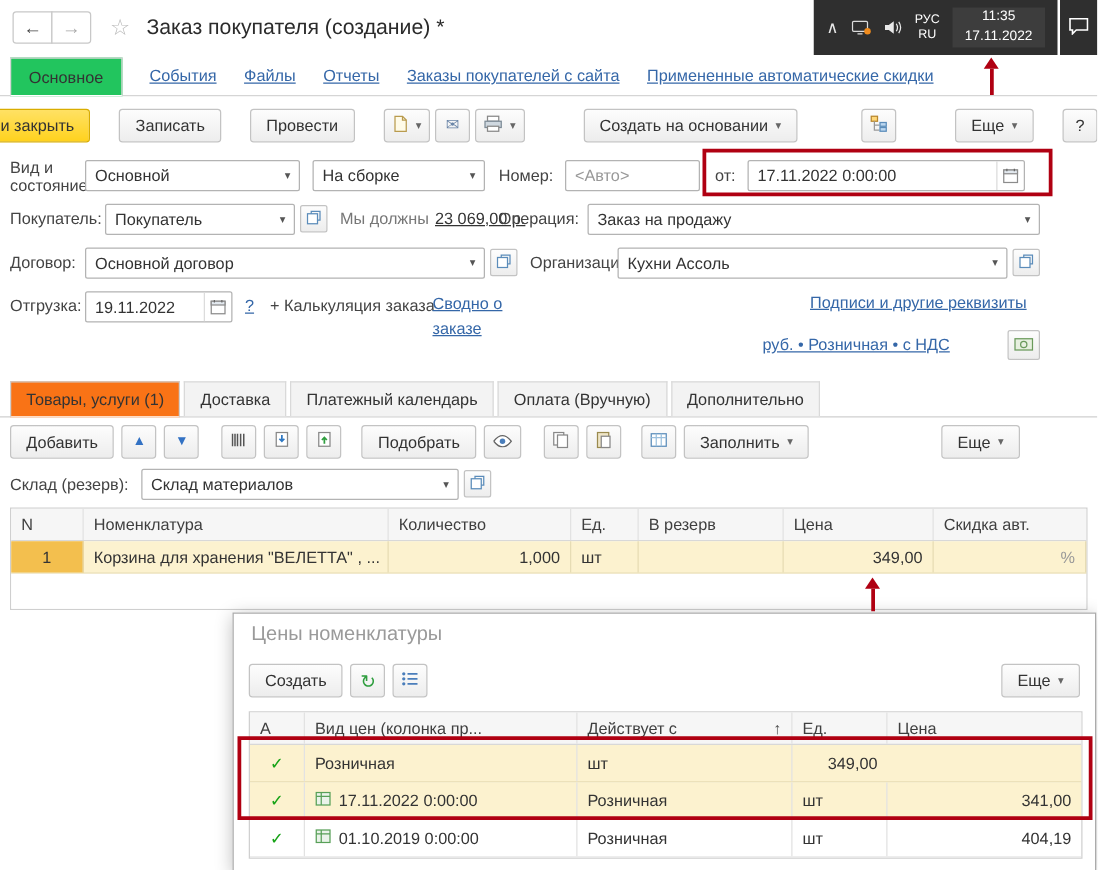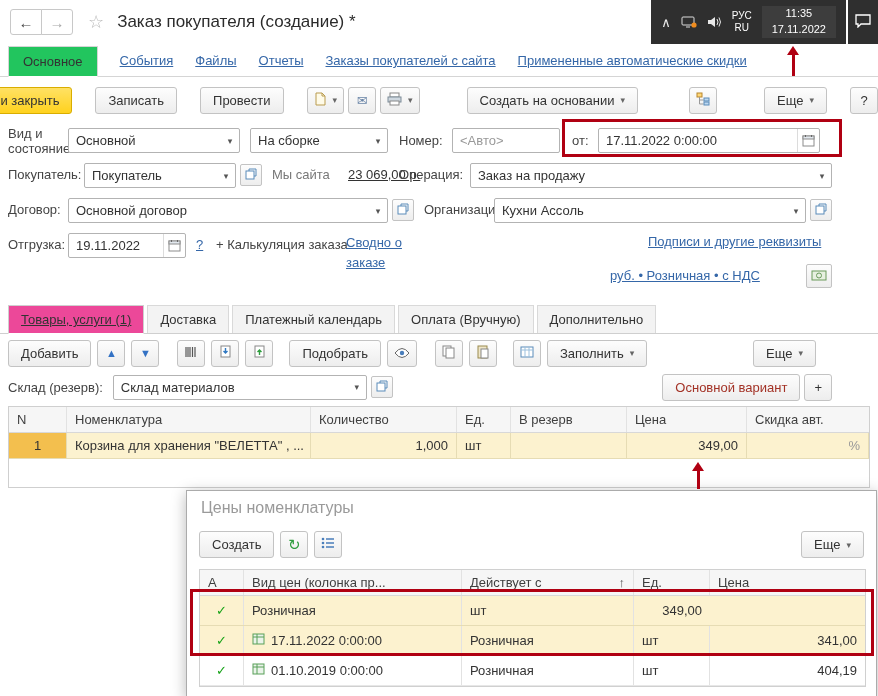--- a/index.html
+++ b/index.html
@@ -48,21 +48,21 @@
   .calbtn { width:22px; height:100%; display:flex; align-items:center; justify-content:center; border-left:1px solid #dcdcdc; cursor:pointer; }
   .sqbtn { position:absolute; width:22px; height:22px; background:linear-gradient(#fdfdfd,#ededed); border:1px solid #c3c3c3; border-radius:2px; display:flex; align-items:center; justify-content:center; cursor:pointer; }
   .link { color:#3567a8; text-decoration:underline; cursor:pointer; position:absolute; white-space:nowrap; }
   .link.wrap { white-space:normal; line-height:1.5; }
   .plain { position:absolute; color:#444; white-space:nowrap; }
   .debt-amount { position:absolute; color:#333; text-decoration:underline; cursor:pointer; white-space:nowrap; }
 
   
   .doctabs { position:absolute; left:0; top:304px; width:100%; height:30px; border-bottom:1px solid #cfcfcf; display:flex; align-items:flex-end; gap:3px; padding-left:8px; }
   .dtab { padding:6px 12px; background:#f3f3f3; border:1px solid #d9d9d9; border-bottom:none; color:#333; cursor:pointer; white-space:nowrap; }
-  .dtab.active { background:#ec4899; border:1px solid #cfcfcf; border-bottom:1px solid #fff; margin-bottom:-1px;text-decoration:underline; }
+  .dtab.active { background:#f97316; border:1px solid #cfcfcf; border-bottom:1px solid #fff; margin-bottom:-1px; }
 
   
   .itoolbar { position:absolute; left:0; top:336px; width:100%; height:34px; display:flex; align-items:center; gap:6px; padding-left:8px; }
   .bluearr { color:#3372c4; font-size:11px; }
   .mlauto { margin-left:auto; margin-right:62px; }
   .ml12 { margin-left:12px; } .ml10 { margin-left:10px; }
 
   
   .whrow { position:absolute; left:0; top:372px; width:100%; height:30px; display:flex; align-items:center; padding-left:8px; }
   .whrow .combo, .whrow .sqbtn { position:static; }
@@ -253,21 +253,21 @@
     <div class="combo" style="left:84px;top:41px;width:152px;">
       <span class="val">Покупатель</span>
       <span class="arr">▾</span>
     </div>
     <span class="sqbtn" style="left:240px;top:42px;">
       <span><svg width="12" height="12" viewBox="0 0 12 12">
             <rect x="1" y="3" width="8" height="8" fill="#fff" stroke="#5b8cba"></rect>
             <path d="M4 3V1h7v7H9" fill="none" stroke="#5b8cba"></path>
           </svg></span>
     </span>
-    <div class="plain" style="left:272px;top:45px;color:#777;">Мы сайта</div>
+    <div class="plain" style="left:272px;top:45px;color:#777;">Мы должны</div>
     <div class="debt-amount" style="left:348px;top:45px;">23 069,00 р.</div>
 
     <div class="flabel" style="left:399px;top:45px;">Операция:</div>
     <div class="combo" style="left:470px;top:41px;width:362px;">
       <span class="val">Заказ на продажу</span>
       <span class="arr">▾</span>
     </div>
 
     <div class="flabel" style="left:8px;top:80px;">Договор:</div>
     <div class="combo" style="left:68px;top:76px;width:320px;">
@@ -395,28 +395,20 @@
     <div class="combo wh-combo">
       <span class="val">Склад материалов</span>
       <span class="arr">▾</span>
     </div>
     <span class="sqbtn wh-open">
       <span><svg width="12" height="12" viewBox="0 0 12 12">
             <rect x="1" y="3" width="8" height="8" fill="#fff" stroke="#5b8cba"></rect>
             <path d="M4 3V1h7v7H9" fill="none" stroke="#5b8cba"></path>
           </svg></span>
     </span>
-    <div class="variant-wrap">
-      <button class="btn variant">
-          <span>Основной вариант</span>
-        </button>
-      <button class="btn plus">
-          <span>+</span>
-        </button>
-    </div>
   </div>
 
   <div class="itable">
     <div class="itr head">
       <div>N</div>
       <div>Номенклатура</div>
       <div>Количество</div>
       <div>Ед.</div>
       <div>В резерв</div>
       <div>Цена</div>

